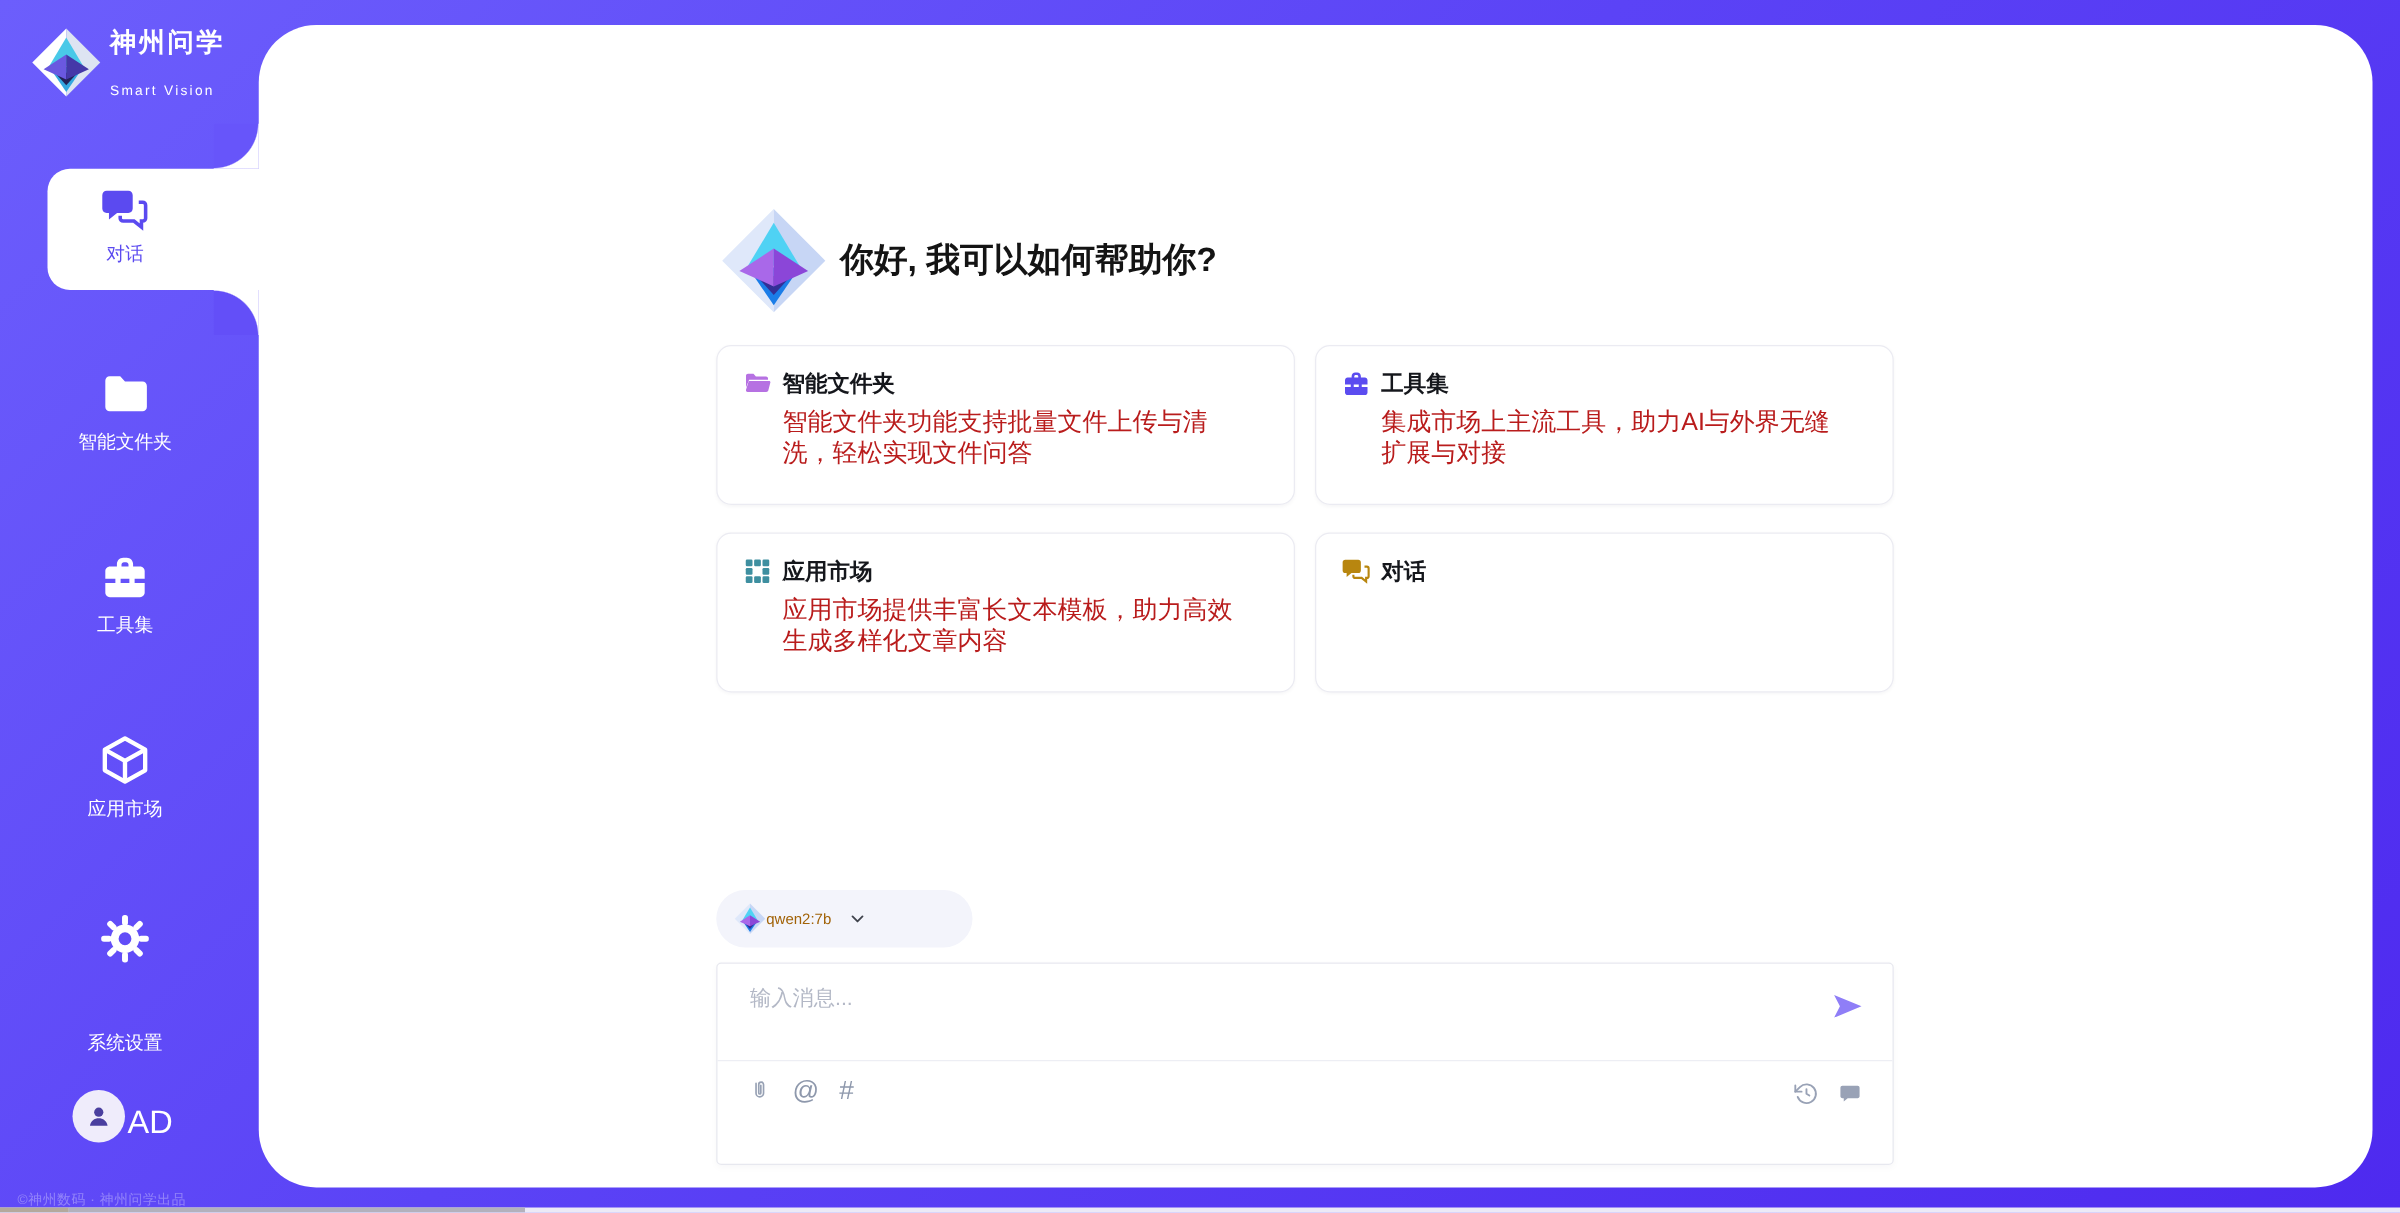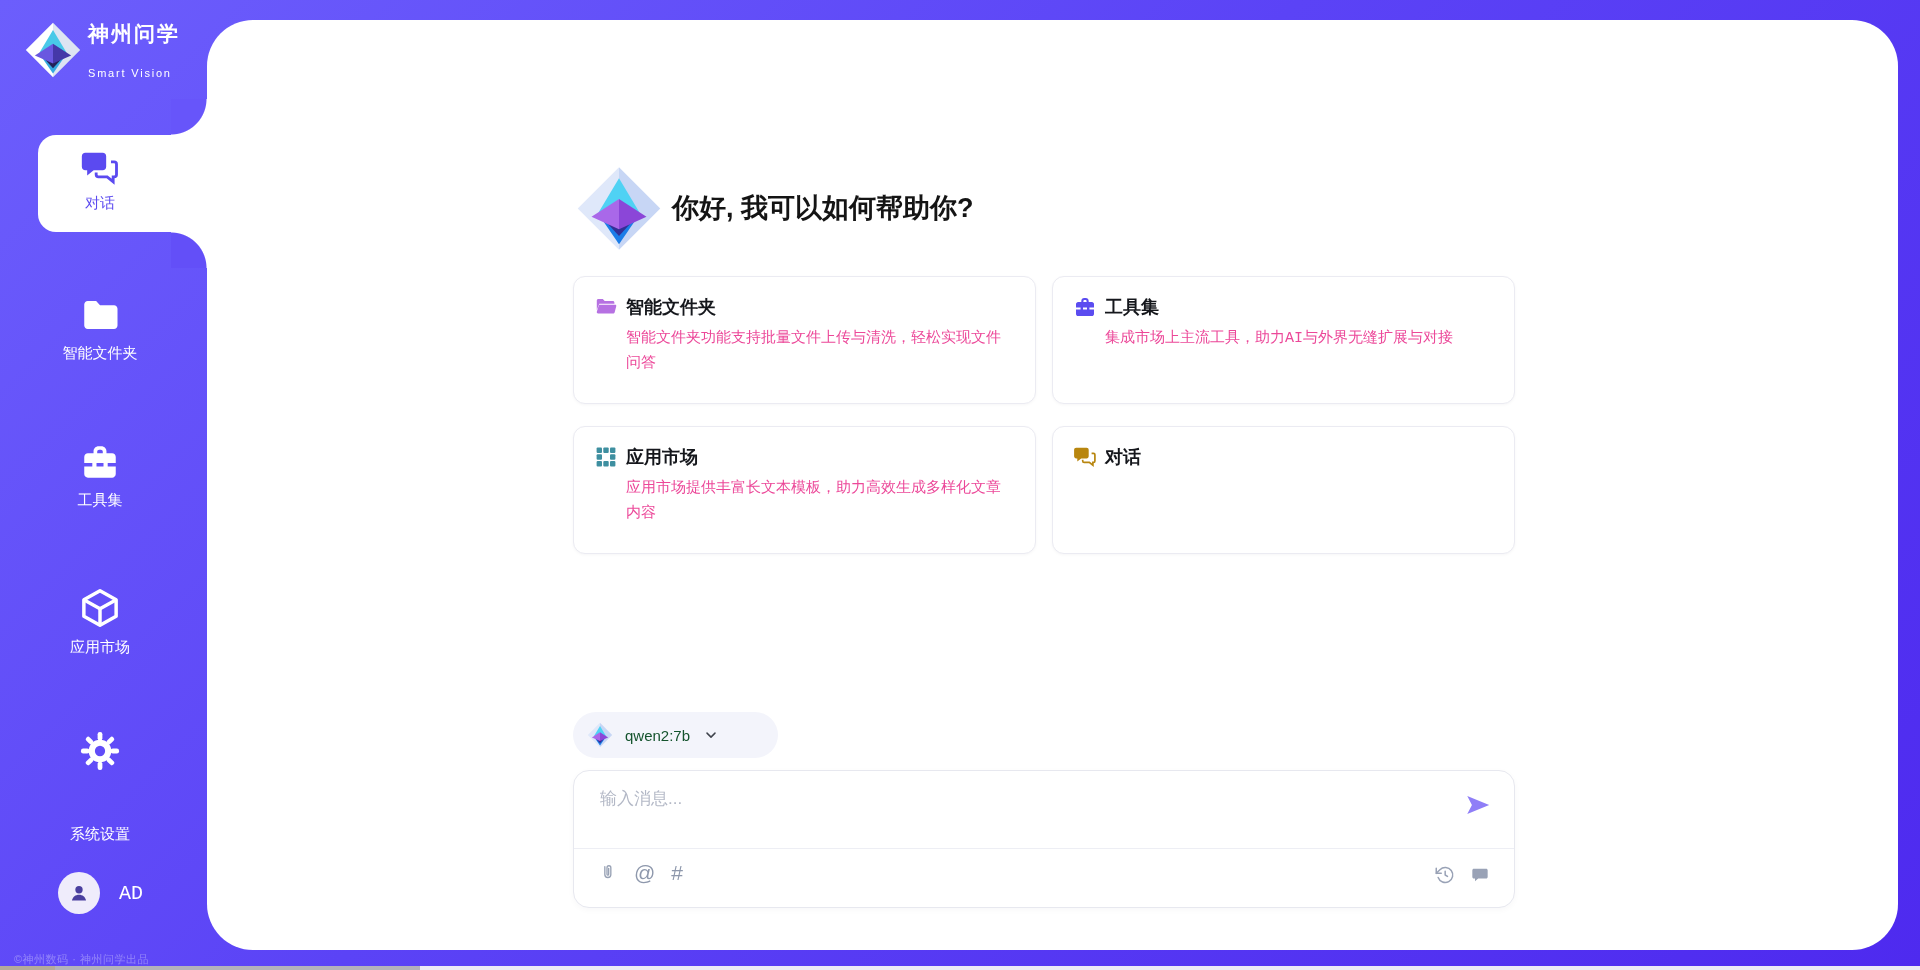--- a/index.html
+++ b/index.html
@@ -38,48 +38,48 @@
   .nav-item svg { color:#fff; }
   .nav-label { margin-top:8px; font-size:15px; color:#fff; }
   .nav-folder { top:294px; } .nav-folder svg { width:42px; height:42px; }
   .nav-toolbox { top:441px; } .nav-toolbox svg { width:42px; height:42px; }
   .nav-cube { top:586px; } .nav-cube svg { width:44px; height:44px; }
   .nav-gear { top:729px;gap:44px; } .nav-gear svg { width:44px; height:44px; }
 
   .avatar { position:absolute; left:58px; top:872px; width:42px; height:42px; border-radius:50%;
             background:#EFECFB; display:flex; align-items:center; justify-content:center; }
   .avatar svg { width:26px; height:26px; color:#4A3F9F; }
-  .avatar-name { position:absolute; left:119px; top:882px; font-size:20px; color:#fff;font-family:Liberation Mono, monospace; }
+  .avatar-name { position:absolute; left:102px; top:882px; font-size:26px; color:#fff; }
   .side-footer { position:absolute; left:14px; top:928px; font-size:11px;
                  color:rgba(255,255,255,0.32); letter-spacing:0.5px;margin-top:24px; }
 
   
   .greet-logo { position:absolute; left:575px; top:162px; width:88px; height:93px; }
   .greet-text { position:absolute; left:672px; top:190px; font-size:27px; font-weight:700; color:#141414; }
 
   .card { position:absolute; width:463px; height:128px; background:#fff;
           border:1px solid #EBEBF2; border-radius:12px; padding:18px 18px 0 20px;
           box-shadow:0 1px 3px rgba(25,25,60,0.04); cursor:pointer; }
   .card-1 { left:573px; top:276px; } .card-2 { left:1052px; top:276px; }
   .card-3 { left:573px; top:426px; } .card-4 { left:1052px; top:426px; }
   .card-head { display:flex; align-items:center; }
   .card-head .cicon { width:24px; height:24px; display:inline-flex; }
   .card-head svg { width:24px; height:24px; }
   .card-title { margin-left:8px; font-size:18px; font-weight:700; color:#15171c; }
-  .card-desc { margin:7px 14px 0 32px; font-size:15px; line-height:25px; color:#ec4899;font-family:Liberation Mono, monospace; }
+  .card-desc { margin:7px 14px 0 32px; font-size:20px; line-height:25px; color:#b91c1c; }
 
   .model-chip { position:absolute; left:573px; top:712px; width:205px; height:46px;
                 background:#F3F4FB; border-radius:23px; display:flex; align-items:center;
                 padding-left:14px; cursor:pointer; }
   .model-chip svg.gem { width:26px; height:26px; }
-  .model-name { margin-left:12px; font-size:15px; color:#14532d; }
+  .model-name { font-size:12px; color:#a16207; }
   .model-chip svg.chev { width:16px; height:16px; margin-left:13px; color:#3F434C; }
 
-  .composer { position:absolute; left:573px; top:770px; width:942px; height:138px;
-              background:#fff; border:1px solid #E7E8EF; border-radius:16px;
+  .composer { position:absolute; left:573px; top:770px; width:942px; height:162px;
+              background:#fff; border:1px solid #E7E8EF; border-radius:4px;
               box-shadow:0 2px 6px rgba(25,25,60,0.03); }
   .composer-input { position:absolute; left:26px; top:16px; width:820px; font-size:17px;
                     color:#B3B8C6; cursor:text; }
   .send-btn { position:absolute; right:22px; top:20px; width:28px; height:28px; color:#8F7EF7; cursor:pointer; }
   .send-btn svg { width:28px; height:28px; }
   .composer-divider { position:absolute; left:0; top:77px; width:100%; height:1px; background:#EDEEF4; }
   .tools-left { position:absolute; left:24px; top:92px; display:flex; align-items:center; gap:16px; color:#97A1B4; }
   .tools-left svg { width:20px; height:20px; }
   .glyph-icon { font-size:21px; line-height:20px; color:#8E98AC; cursor:pointer; }
   .tools-right { position:absolute; right:24px; top:94px; display:flex; align-items:center; gap:15px; color:#99A2B6; }

